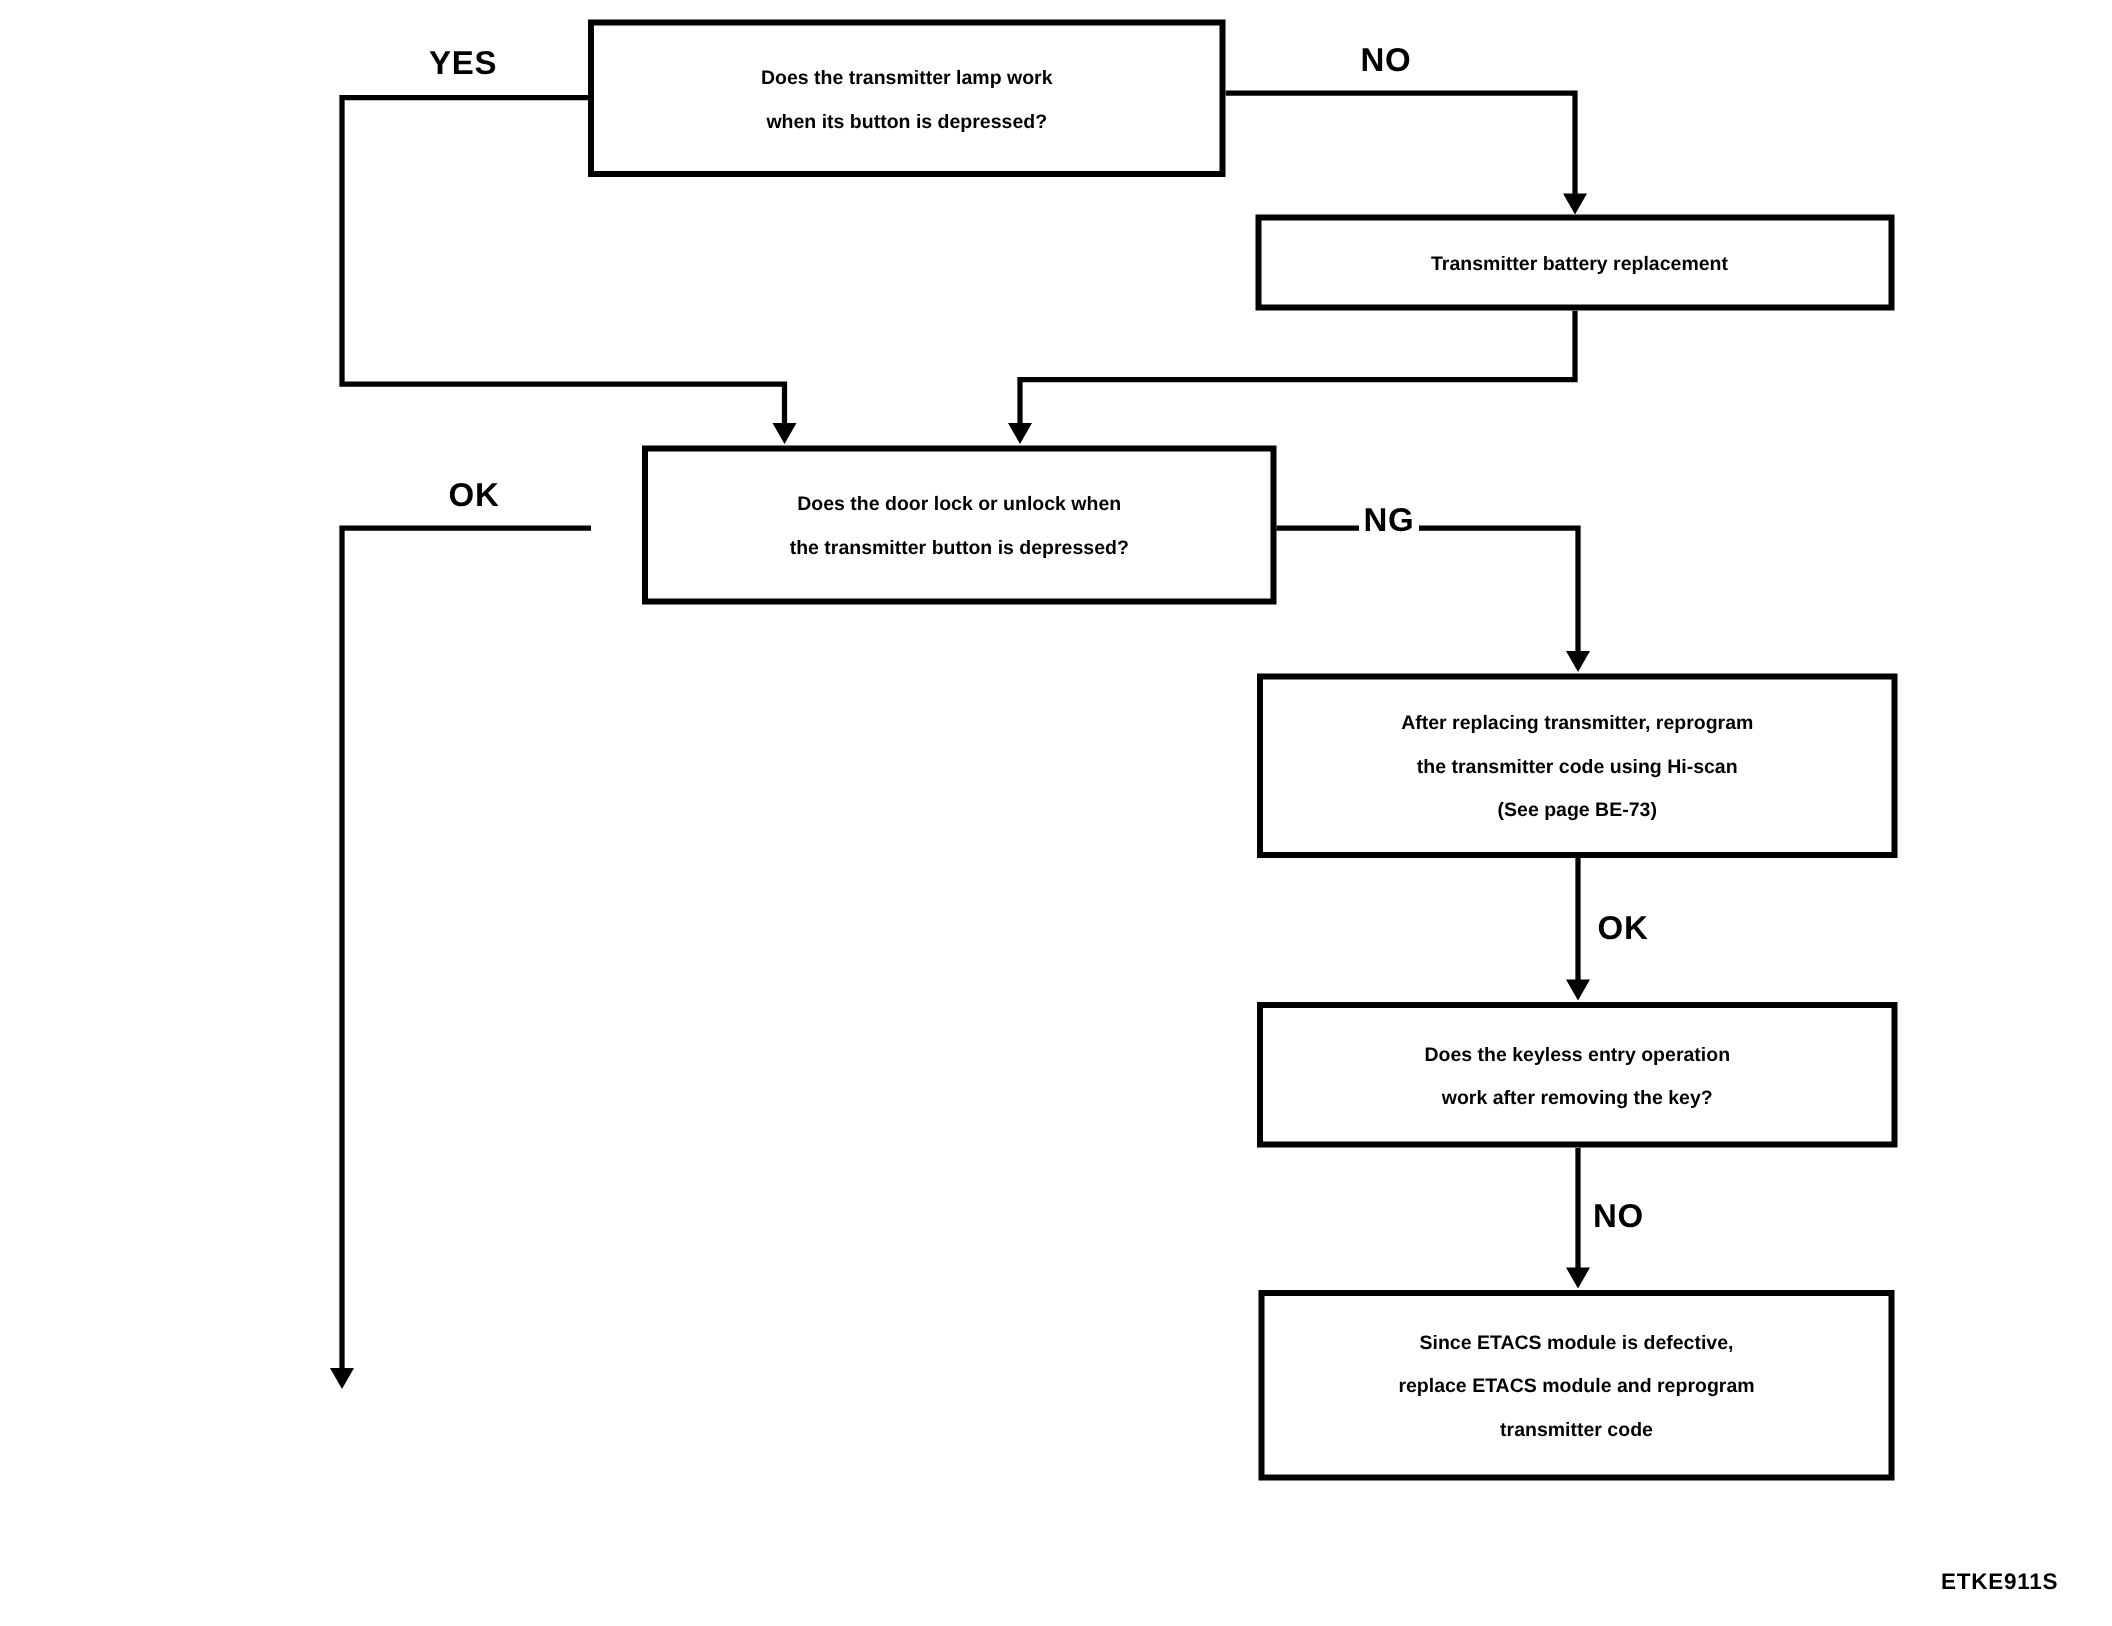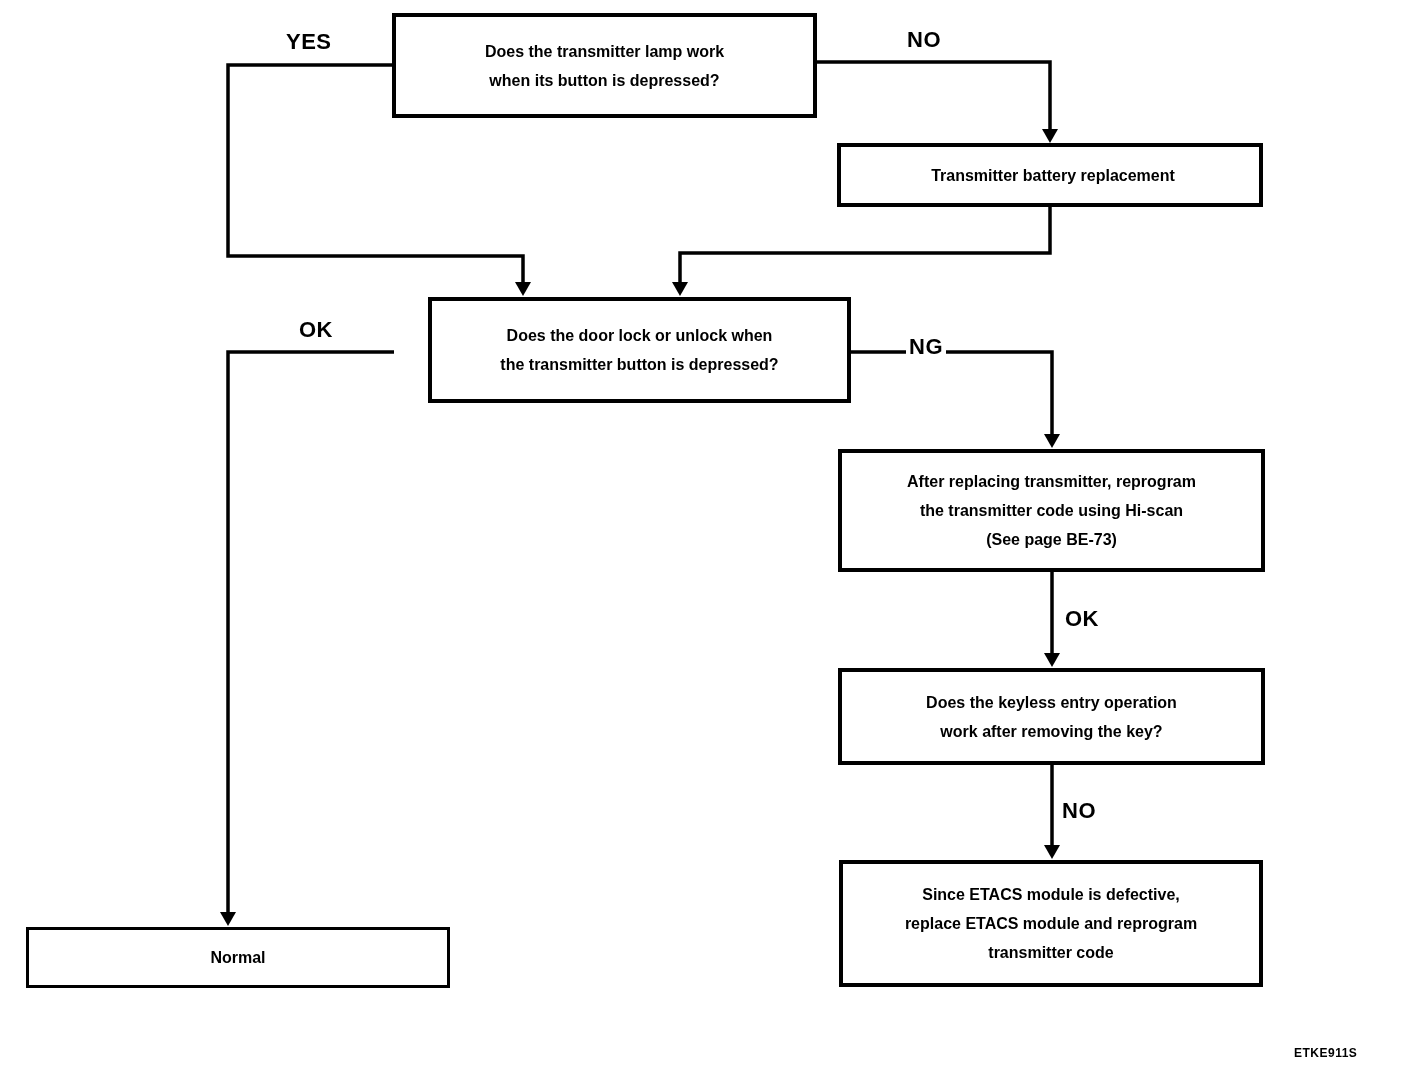--- a/index.html
+++ b/index.html
@@ -31,37 +31,37 @@
   }
   .node {
     position: absolute;
     border: 4px solid var(--ink);
     background: var(--paper);
     display: flex;
     align-items: center;
     justify-content: center;
     text-align: center;
     font-weight: 700;
-    font-size: 16px;
+    font-size: 13px;
     line-height: 29px;
     white-space: pre-line;
     padding: 2px 6px;
   }
   .edge-label {
     position: absolute;
     font-weight: 700;
     font-size: 22px;
     letter-spacing: 0.5px;
     background: var(--paper);
     padding: 0 3px;
   }
   .fig-code {
     position: absolute;
     font-weight: 700;
-    font-size: 12px;
+    font-size: 15px;
     letter-spacing: 0.5px;
   }
 </style>
 </head>
 <body>
 
 <div class="canvas">
 
   <svg class="connectors" viewBox="0 0 1408 1084" xmlns="http://www.w3.org/2000/svg" aria-hidden="true">
 
@@ -106,17 +106,16 @@
 the transmitter code using Hi-scan
 (See page BE-73)</div>
 
   <div class="node" style="left:838px; top:668px; width:427px; height:97px;">Does the keyless entry operation
 work after removing the key?</div>
 
   <div class="node" style="left:839px; top:860px; width:424px; height:127px;">Since ETACS module is defective,
 replace ETACS module and reprogram
 transmitter code</div>
 
-  <div class="node" style="left:26px; top:927px; width:424px; height:61px; border-width:3px;">Normal</div>
 
   <span class="fig-code" style="left:1294px; top:1046px;">ETKE911S</span>
 
 </div>
 
 </body></html>

